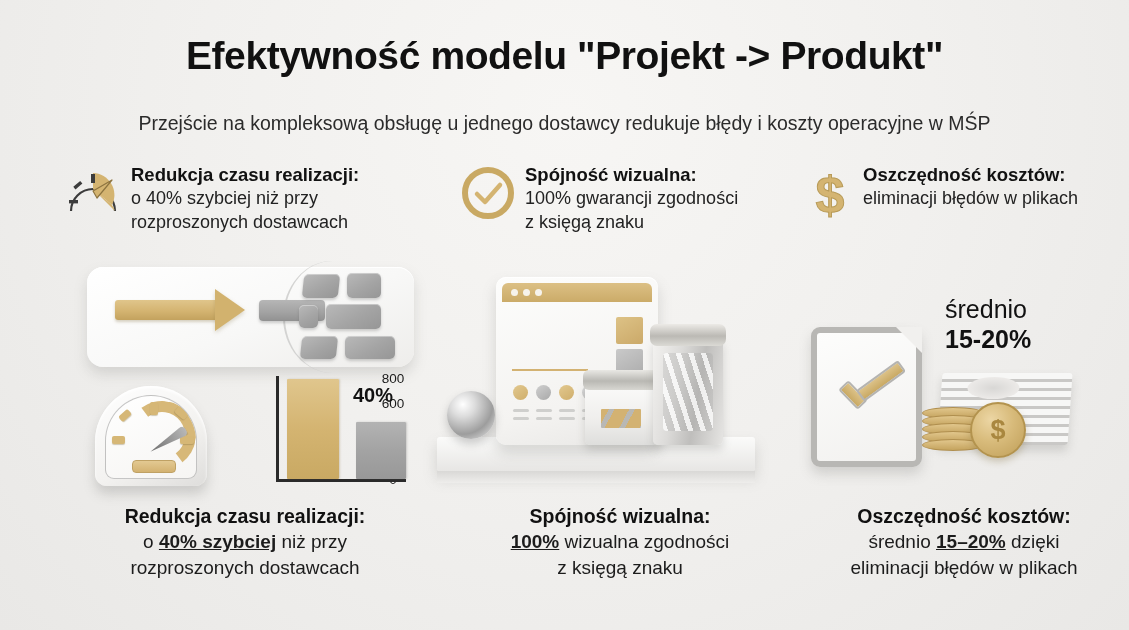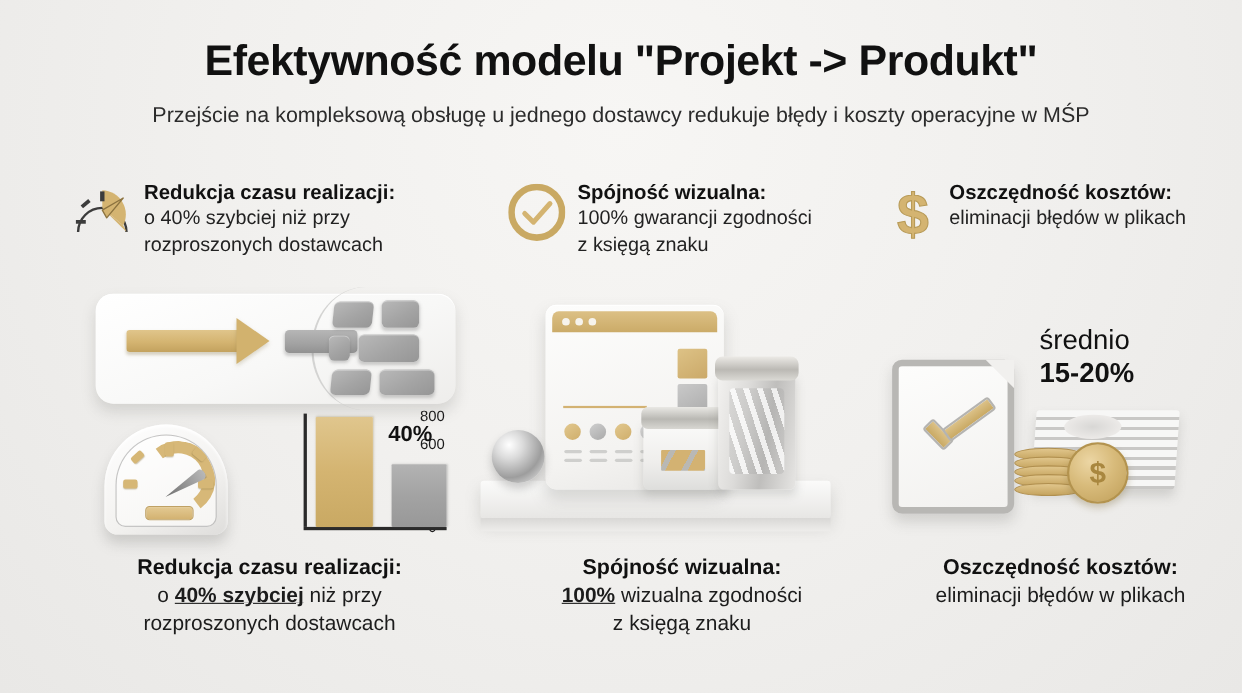--- a/index.html
+++ b/index.html
@@ -18,21 +18,21 @@
   }
 
   
   .header{position:absolute;top:36px;left:0;width:100%;text-align:center;}
   .title{
     font-size:39px;font-weight:bold;letter-spacing:-0.4px;
     color:#111;line-height:1.05;margin:0;
     font-family:"Liberation Sans","DejaVu Sans",sans-serif;
   }
   .subtitle{
-    font-size:19.5px;color:#2b2b2b;margin-top:17px;line-height:1.2;
+    font-size:19.5px;color:#2b2b2b;margin-top:35px;line-height:1.2;
     font-weight:400;
   }
 
   
   .features{
     position:absolute;top:163px;left:0;width:100%;
     display:flex;justify-content:flex-start;align-items:flex-start;
   }
   .feature{display:flex;align-items:flex-start;gap:11px;}
   .f1{margin-left:66px;width:360px;}
@@ -481,17 +481,18 @@
     </div>
 
     <div class="cap c-2">
       <span class="ctitle">Spójność wizualna:</span>
       <span class="cline"><span></span><b>100%</b><span> wizualna zgodności</span></span>
       <span class="cline">z księgą znaku</span>
     </div>
 
     <div class="cap c-3">
       <span class="ctitle">Oszczędność kosztów:</span>
+      <span class="cline"><span>średnio </span><b>15–20%</b><span> dzięki</span></span>
       <span class="cline">eliminacji błędów w plikach</span>
     </div>
   </div>
 
 </div>
 
 </body></html>

